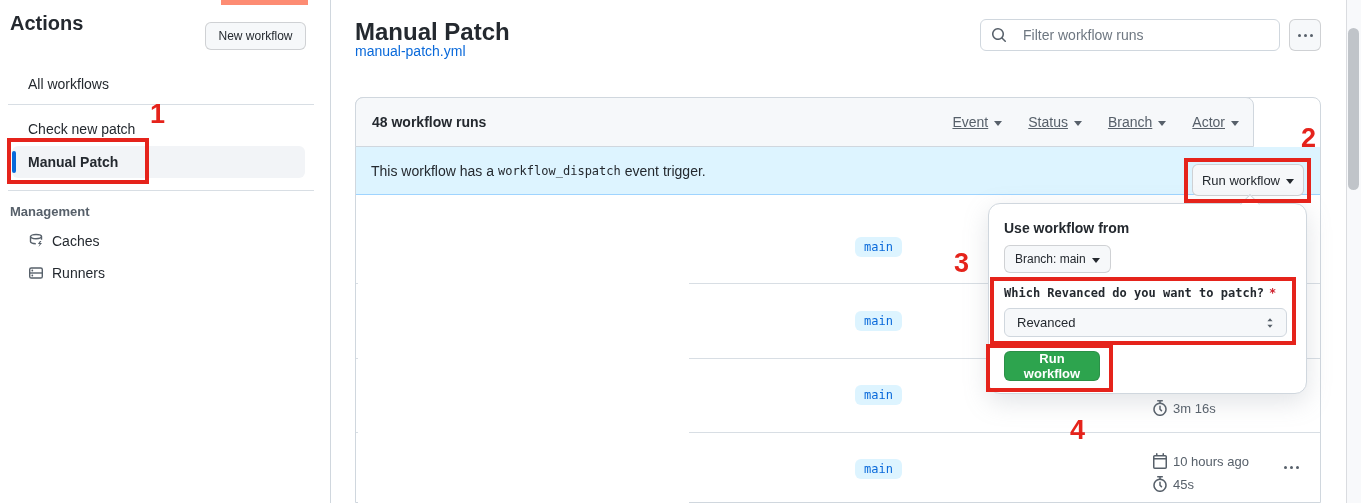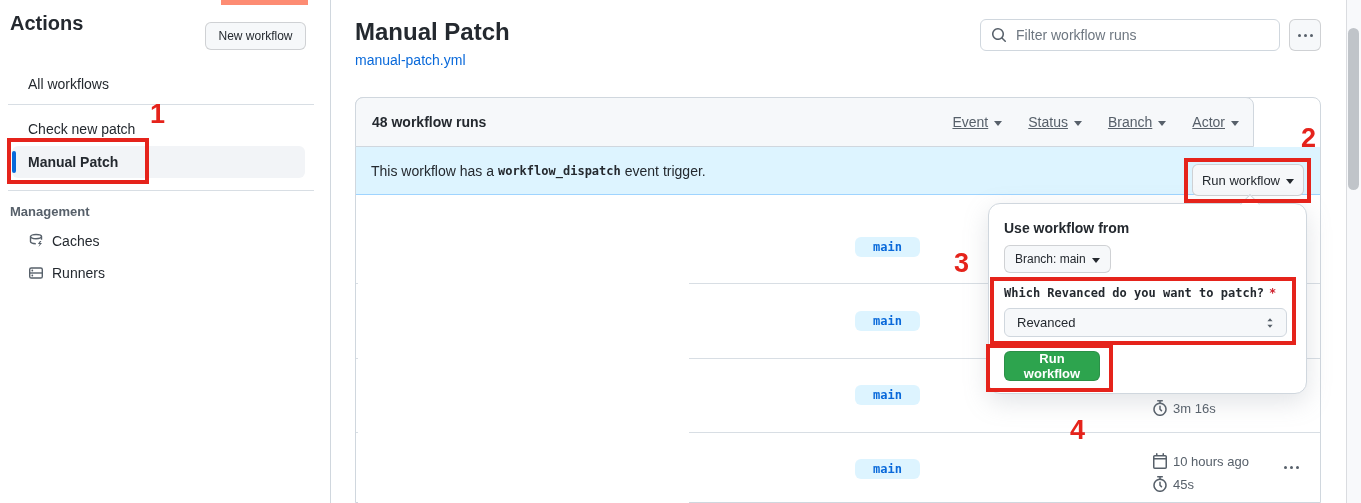--- a/index.html
+++ b/index.html
@@ -1,36 +1,36 @@
 <!DOCTYPE html>
 <html><head>
 <meta charset="utf-8">
 <style>
   html,body{margin:0;padding:0;background:#fff;}
   .screen{position:relative;width:1361px;height:503px;background:#fff;overflow:hidden;
           font-family:"Liberation Sans",sans-serif;color:#24292f;font-size:14px;}
   .abs{position:absolute;}
-  .mono{font-family:"DejaVu Sans Mono","Liberation Mono",monospace;font-weight:bold;}
+  .mono{font-family:"DejaVu Sans Mono","Liberation Mono",monospace;}
   
   .sidebar{position:absolute;left:0;top:0;width:330px;height:503px;background:#fff;border-right:1px solid #d0d7de;}
   .sb-title{position:absolute;left:10px;top:12px;font-size:20px;font-weight:700;}
   .btn-gray{display:flex;align-items:center;justify-content:center;background:#f6f8fa;border:1px solid rgba(31,35,40,0.18);
             border-radius:6px;font-size:12px;color:#24292f;cursor:pointer;font-family:inherit;}
   .side-item{position:absolute;left:28px;font-size:14px;color:#24292f;text-decoration:none;cursor:pointer;}
   .divider{position:absolute;height:1px;background:#d8dee4;}
   .sel-item{position:absolute;left:12px;top:146px;width:293px;height:32px;background:#f2f4f7;border-radius:6px;
             display:flex;align-items:center;padding-left:16px;box-sizing:border-box;font-weight:700;cursor:pointer;}
   .sel-bar{position:absolute;left:0;top:5px;width:4px;height:22px;border-radius:3px;background:#0969da;}
   .mgmt-label{position:absolute;left:10px;top:204px;font-size:13px;font-weight:600;color:#57606a;}
   .mgmt-item{position:absolute;left:28px;display:flex;align-items:center;gap:8px;color:#24292f;font-size:14px;cursor:pointer;}
   
   .page-title{position:absolute;left:355px;top:18px;font-size:24px;font-weight:600;}
-  .file-link{position:absolute;left:355px;top:52px;font-size:14px;color:#0969da;text-decoration:none;cursor:pointer;}
+  .file-link{position:absolute;left:355px;top:43px;font-size:14px;color:#0969da;text-decoration:none;cursor:pointer;}
   .search-box{position:absolute;left:980px;top:19px;width:300px;height:32px;border:1px solid #d0d7de;border-radius:6px;
-              background:#fff;display:flex;align-items:center;box-sizing:border-box;padding:0 10px;gap:7px;}
+              background:#fff;display:flex;align-items:center;box-sizing:border-box;padding:0 10px;gap:14px;}
   .search-box input{border:none;outline:none;flex:1;font-size:14px;color:#24292f;font-family:inherit;background:transparent;}
   .search-box input::placeholder{color:#6e7781;}
   .kebab-btn{position:absolute;left:1289px;top:19px;width:32px;height:32px;}
   .dots{display:inline-flex;gap:3px;align-items:center;}
   .dots i{width:3px;height:3px;border-radius:50%;background:#57606a;}
   
   .card{position:absolute;left:355px;top:97px;width:966px;height:406px;border:1px solid #d0d7de;
         border-radius:8px 8px 0 0;box-sizing:border-box;background:#fff;}
   .card-head{position:absolute;left:355px;top:97px;width:899px;height:50px;background:#f6f8fa;border:1px solid #d0d7de;
              border-radius:8px 8px 0 0;box-sizing:border-box;display:flex;align-items:center;justify-content:space-between;
@@ -40,21 +40,21 @@
   .filter{color:#57606a;font-size:14px;cursor:pointer;display:flex;align-items:center;text-decoration:underline;}
   .caret{display:inline-block;width:0;height:0;border-left:4px solid transparent;border-right:4px solid transparent;
          border-top:5px solid currentColor;margin-left:6px;position:relative;top:1px;}
   .banner{position:absolute;left:356px;top:147px;width:964px;height:48px;background:#ddf4ff;
           border-bottom:1px solid rgba(84,174,255,0.45);box-sizing:border-box;display:flex;align-items:center;padding-left:15px;}
   .banner .code{font-size:12px;color:#24292f;padding:0 4px;}
   .run-wf-btn{position:absolute;left:1192px;top:164px;width:112px;height:32px;font-size:13px;}
   
   .sep{position:absolute;left:356px;width:964px;height:1px;background:#d8dee4;}
   .branch-badge{position:absolute;left:855px;background:#ddf4ff;color:#0969da;font-size:12px;
-                padding:3px 18px;border-radius:6px;cursor:pointer;}
+                padding:3px 9px;border-radius:6px;cursor:pointer;}
   .meta{position:absolute;display:flex;align-items:center;gap:5px;color:#57606a;font-size:13px;}
   .redact{position:absolute;left:358px;top:212px;width:331px;height:291px;background:#fff;z-index:2;}
   
   .popover{position:absolute;left:988px;top:203px;width:317px;height:189px;background:#fff;border:1px solid #d0d7de;
            border-radius:12px;box-shadow:0 8px 24px rgba(140,149,159,0.25);z-index:5;}
   .pop-caret{position:absolute;left:1243px;top:197px;width:13px;height:13px;background:#fff;border-left:1px solid #d0d7de;
              border-top:1px solid #d0d7de;transform:rotate(45deg);z-index:6;}
   .pop-title{position:absolute;left:1004px;top:220px;font-weight:700;font-size:14px;z-index:7;}
   .branch-btn{position:absolute;left:1004px;top:245px;height:28px;padding:0 10px;font-size:12px;z-index:7;}
   .input-label{position:absolute;left:1004px;top:286px;font-size:12px;font-weight:700;z-index:7;}

